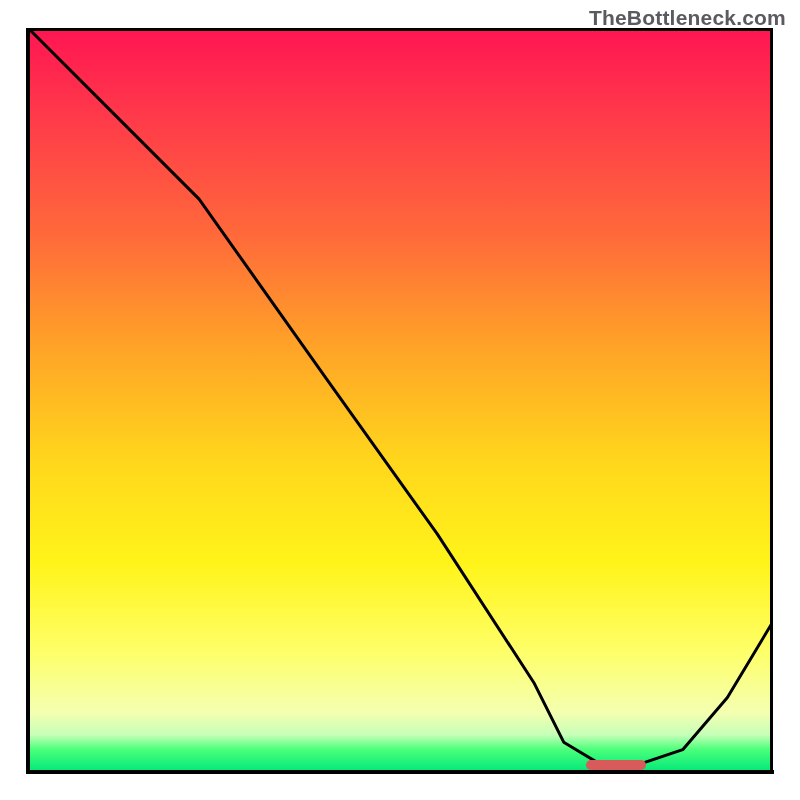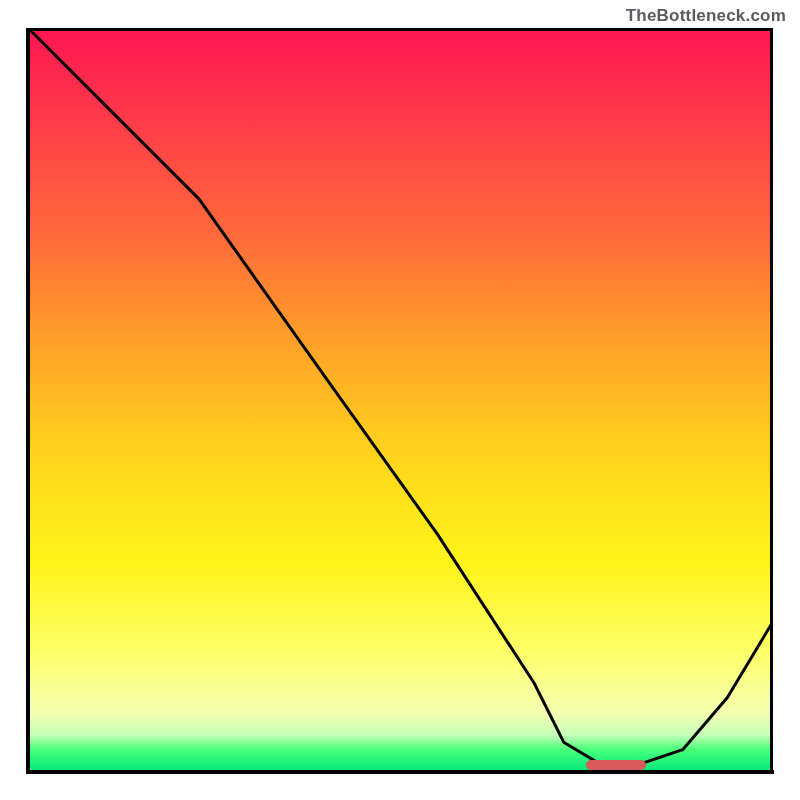--- a/index.html
+++ b/index.html
@@ -62,21 +62,21 @@
   .marker {
     position: absolute;
     height: 10px;
     border-radius: 5px;
     background: #d85a5a;
   }
   .watermark {
     position: absolute;
     top: 6px;
     right: 14px;
-    font-size: 17px;
+    font-size: 21px;
     font-weight: 600;
     color: #5a5a60;
     letter-spacing: 0.2px;
   }
 </style>
 </head>
 <body>
 
 <div class="chart-container">
 

